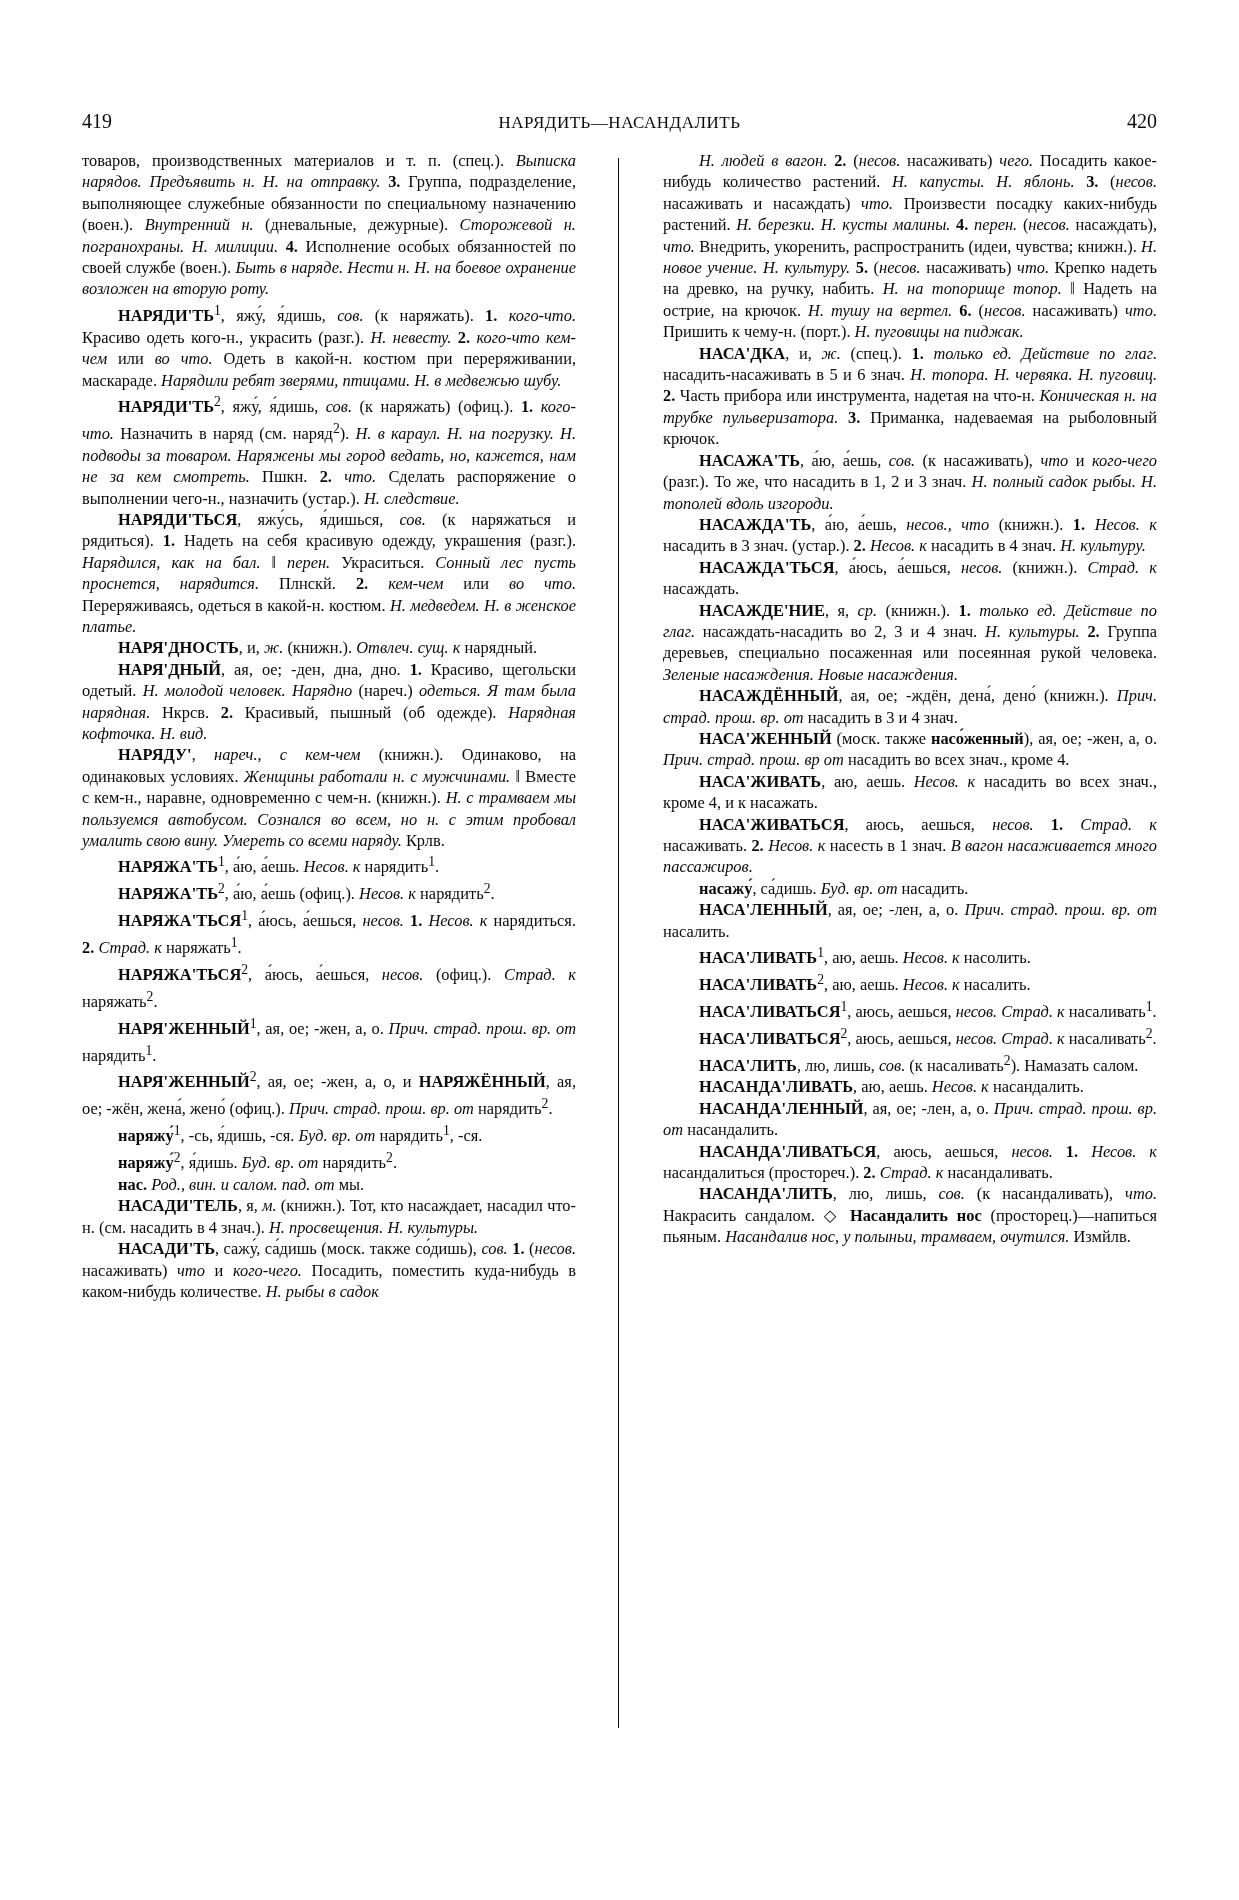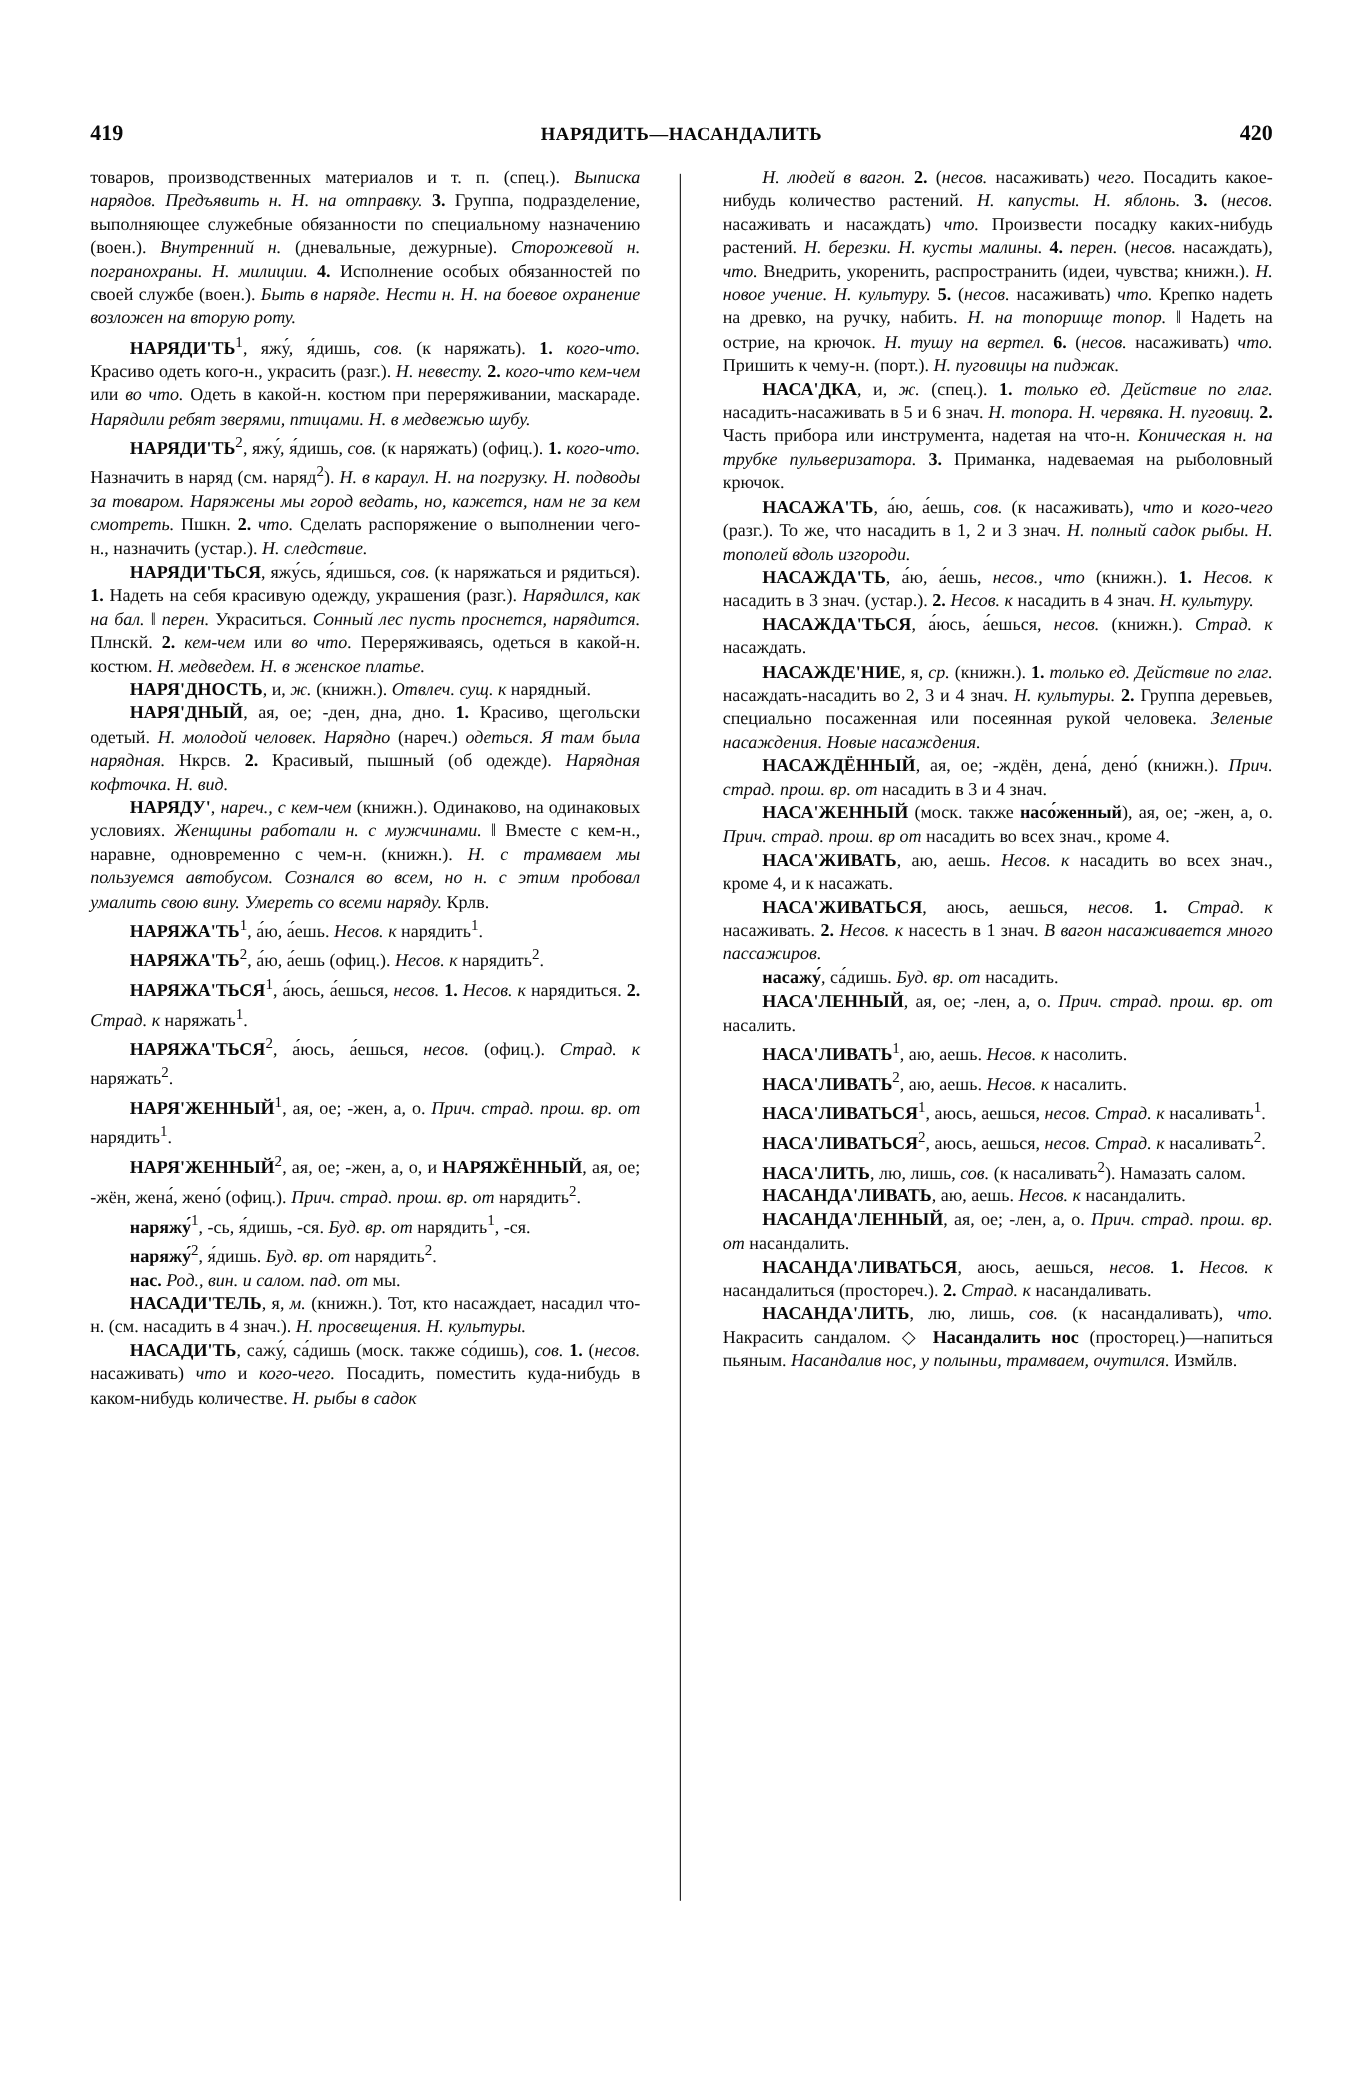--- a/index.html
+++ b/index.html
@@ -24,40 +24,40 @@
   }
   .header {
     position: absolute;
     top: 110px;
     left: 82px;
     right: 82px;
     height: 26px;
     display: flex;
     align-items: baseline;
     justify-content: flex-start;
-    font-weight: bold;
+    font-weight: normal;
   }
   .folio-left, .folio-right {
     font-size: 20px;
     font-family: "Liberation Serif", serif;
     letter-spacing: 0px;
   }
   .running-head {
     font-size: 17px;
     letter-spacing: 0.5px;
     text-align: center;
     flex: 1;
   }
   .columns {
     position: absolute;
     top: 150px;
     left: 82px;
     width: 1075px;
     display: flex;
-    gap: 0px;
+    gap: 12px;
   }
   .col {
     width: 500px;
     font-size: 16.4px;
     line-height: 21.4px;
     text-align: justify;
     text-justify: inter-word;
     hyphens: manual;
   }
   .col.left { margin-right: 75px; }

